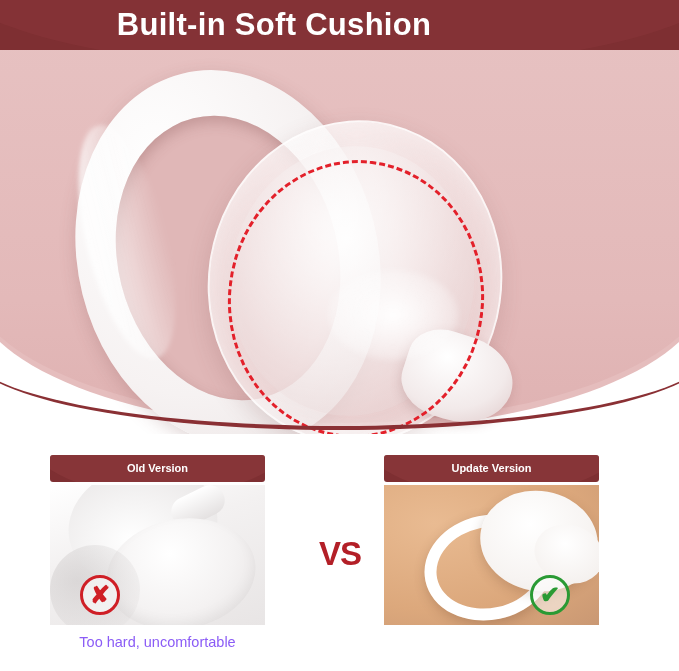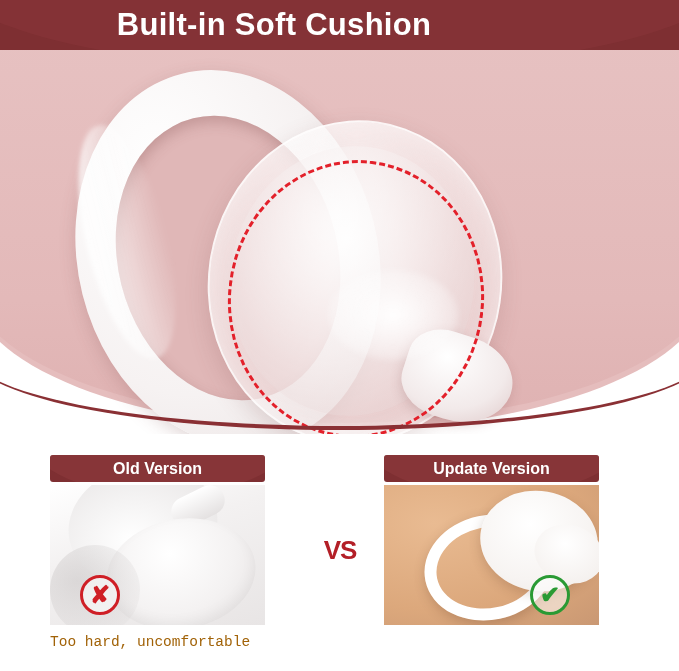--- a/index.html
+++ b/index.html
@@ -217,21 +217,21 @@
     border-radius: 0 0 50% 50%;
     opacity: 0.5;
   }
   .card-label span {
     position: absolute;
     left: 0; top: 0;
     width: 215px; height: 27px;
     line-height: 27px;
     text-align: center;
     color: #ffffff;
-    font-size: 16px;
+    font-size: 11px;
     font-weight: bold;
   }
 
   .photo {
     position: relative;
     width: 215px;
     height: 140px;
     margin-top: 3px;
     overflow: hidden;
   }
@@ -305,25 +305,24 @@
     width: 70px; height: 58px;
     border-radius: 50%;
     background: radial-gradient(ellipse at 40% 35%, #ffffff 0%, #f1ece9 100%);
     transform: rotate(18deg);
   }
 
   .caption {
     width: 230px;
     margin-top: 8px;
     margin-left: -8px;
-    text-align: left;
+    text-align: center;
     font-size: 14.5px;
-    color: #a16207;
+    color: #8b5cf6;
     line-height: 19px;
-    font-family: Liberation Mono, monospace;
   }
   .card.left .caption { width: 215px; margin-left: 0; }
 
   .badge {
     position: absolute;
     width: 40px;
     height: 40px;
     border-radius: 50%;
     border: 3px solid;
     box-sizing: border-box;
@@ -345,21 +344,21 @@
     border-color: #2a9a34;
     color: #2a9a34;
   }
 
   .vs {
     position: absolute;
     left: 300px;
     top: 95px;
     width: 80px;
     text-align: center;
-    font-size: 26px;
+    font-size: 33px;
     font-weight: bold;
     color: #b31f27;
     letter-spacing: -1px;
   }
 </style>
 </head>
 <body>
 
 <div id="page">
 

